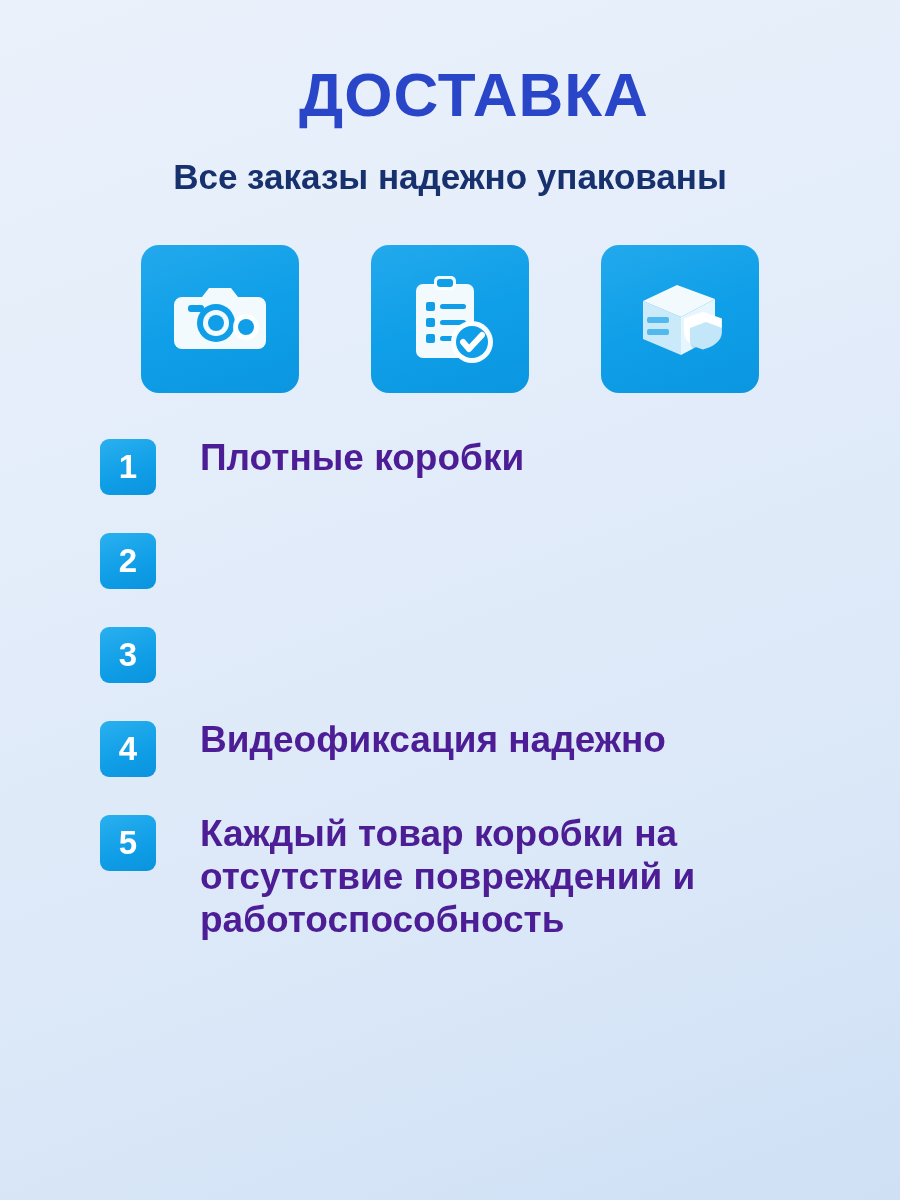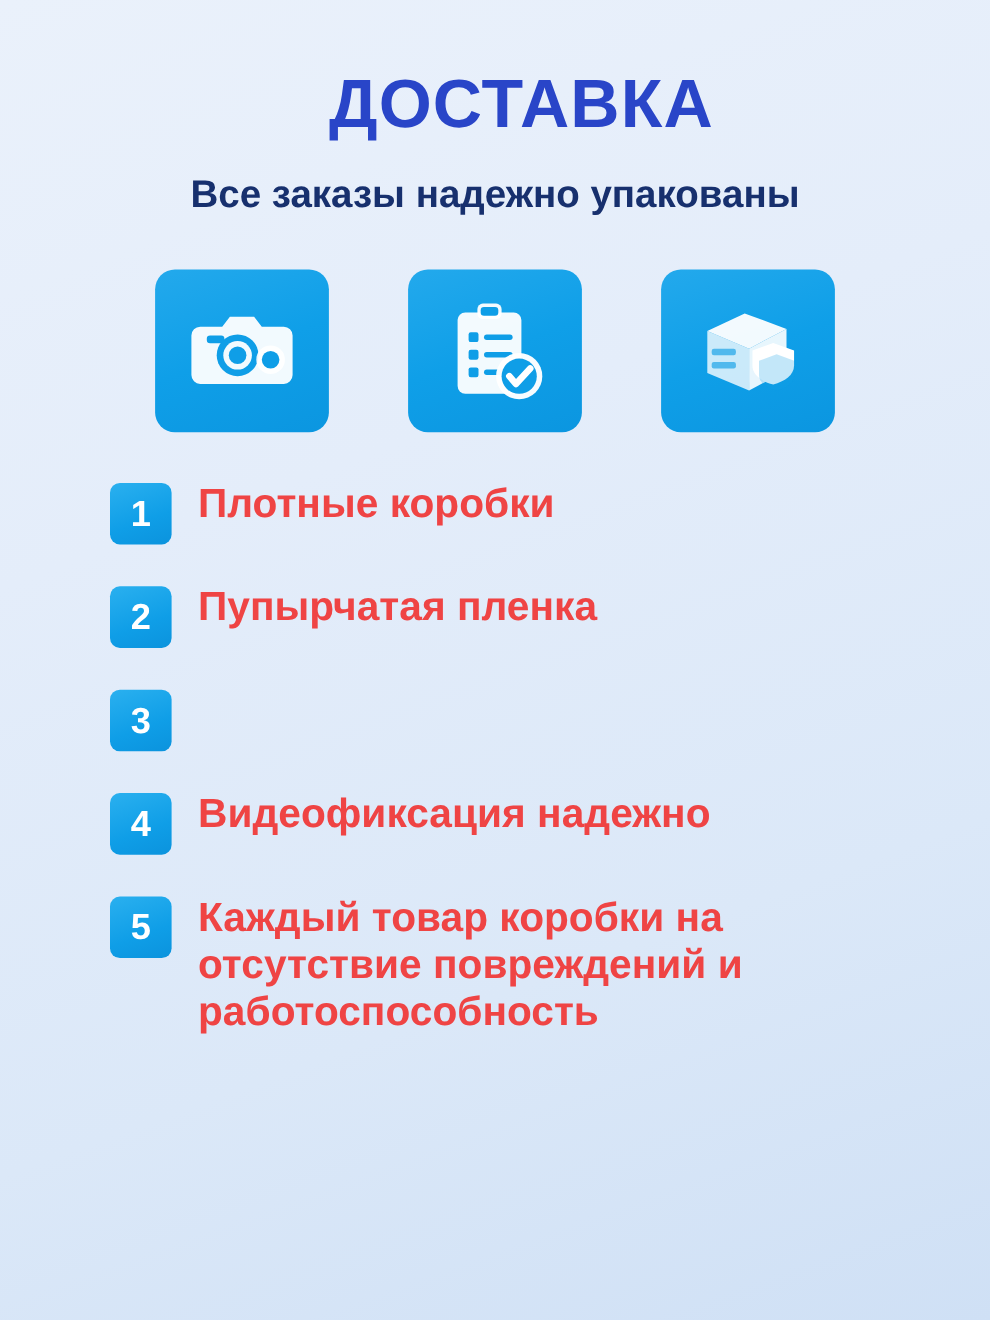--- a/index.html
+++ b/index.html
@@ -83,23 +83,24 @@
     font-weight: bold;
     display: flex;
     align-items: center;
     justify-content: center;
     margin-right: 24px;
     margin-top: 2px;
   }
   .item-label {
     font-size: 37px;
     font-weight: bold;
-    color: #ef4444;
+    color: #4c1d95;
     line-height: 1.16;
     max-width: 660px;
+    margin-left: 20px;
   }
   .item-last .item-label {
     max-width: 680px;
   }
 </style>
 </head>
 <body>
 
 <div class="page">
 
@@ -156,21 +157,20 @@
 
   <div class="list">
 
     <div class="list-item">
       <div class="num-badge">1</div>
       <div class="item-label">Плотные коробки</div>
     </div>
 
     <div class="list-item">
       <div class="num-badge">2</div>
-      <div class="item-label">Пупырчатая пленка</div>
     </div>
 
     <div class="list-item">
       <div class="num-badge">3</div>
     </div>
 
     <div class="list-item">
       <div class="num-badge">4</div>
       <div class="item-label">Видеофиксация надежно</div>
     </div>

